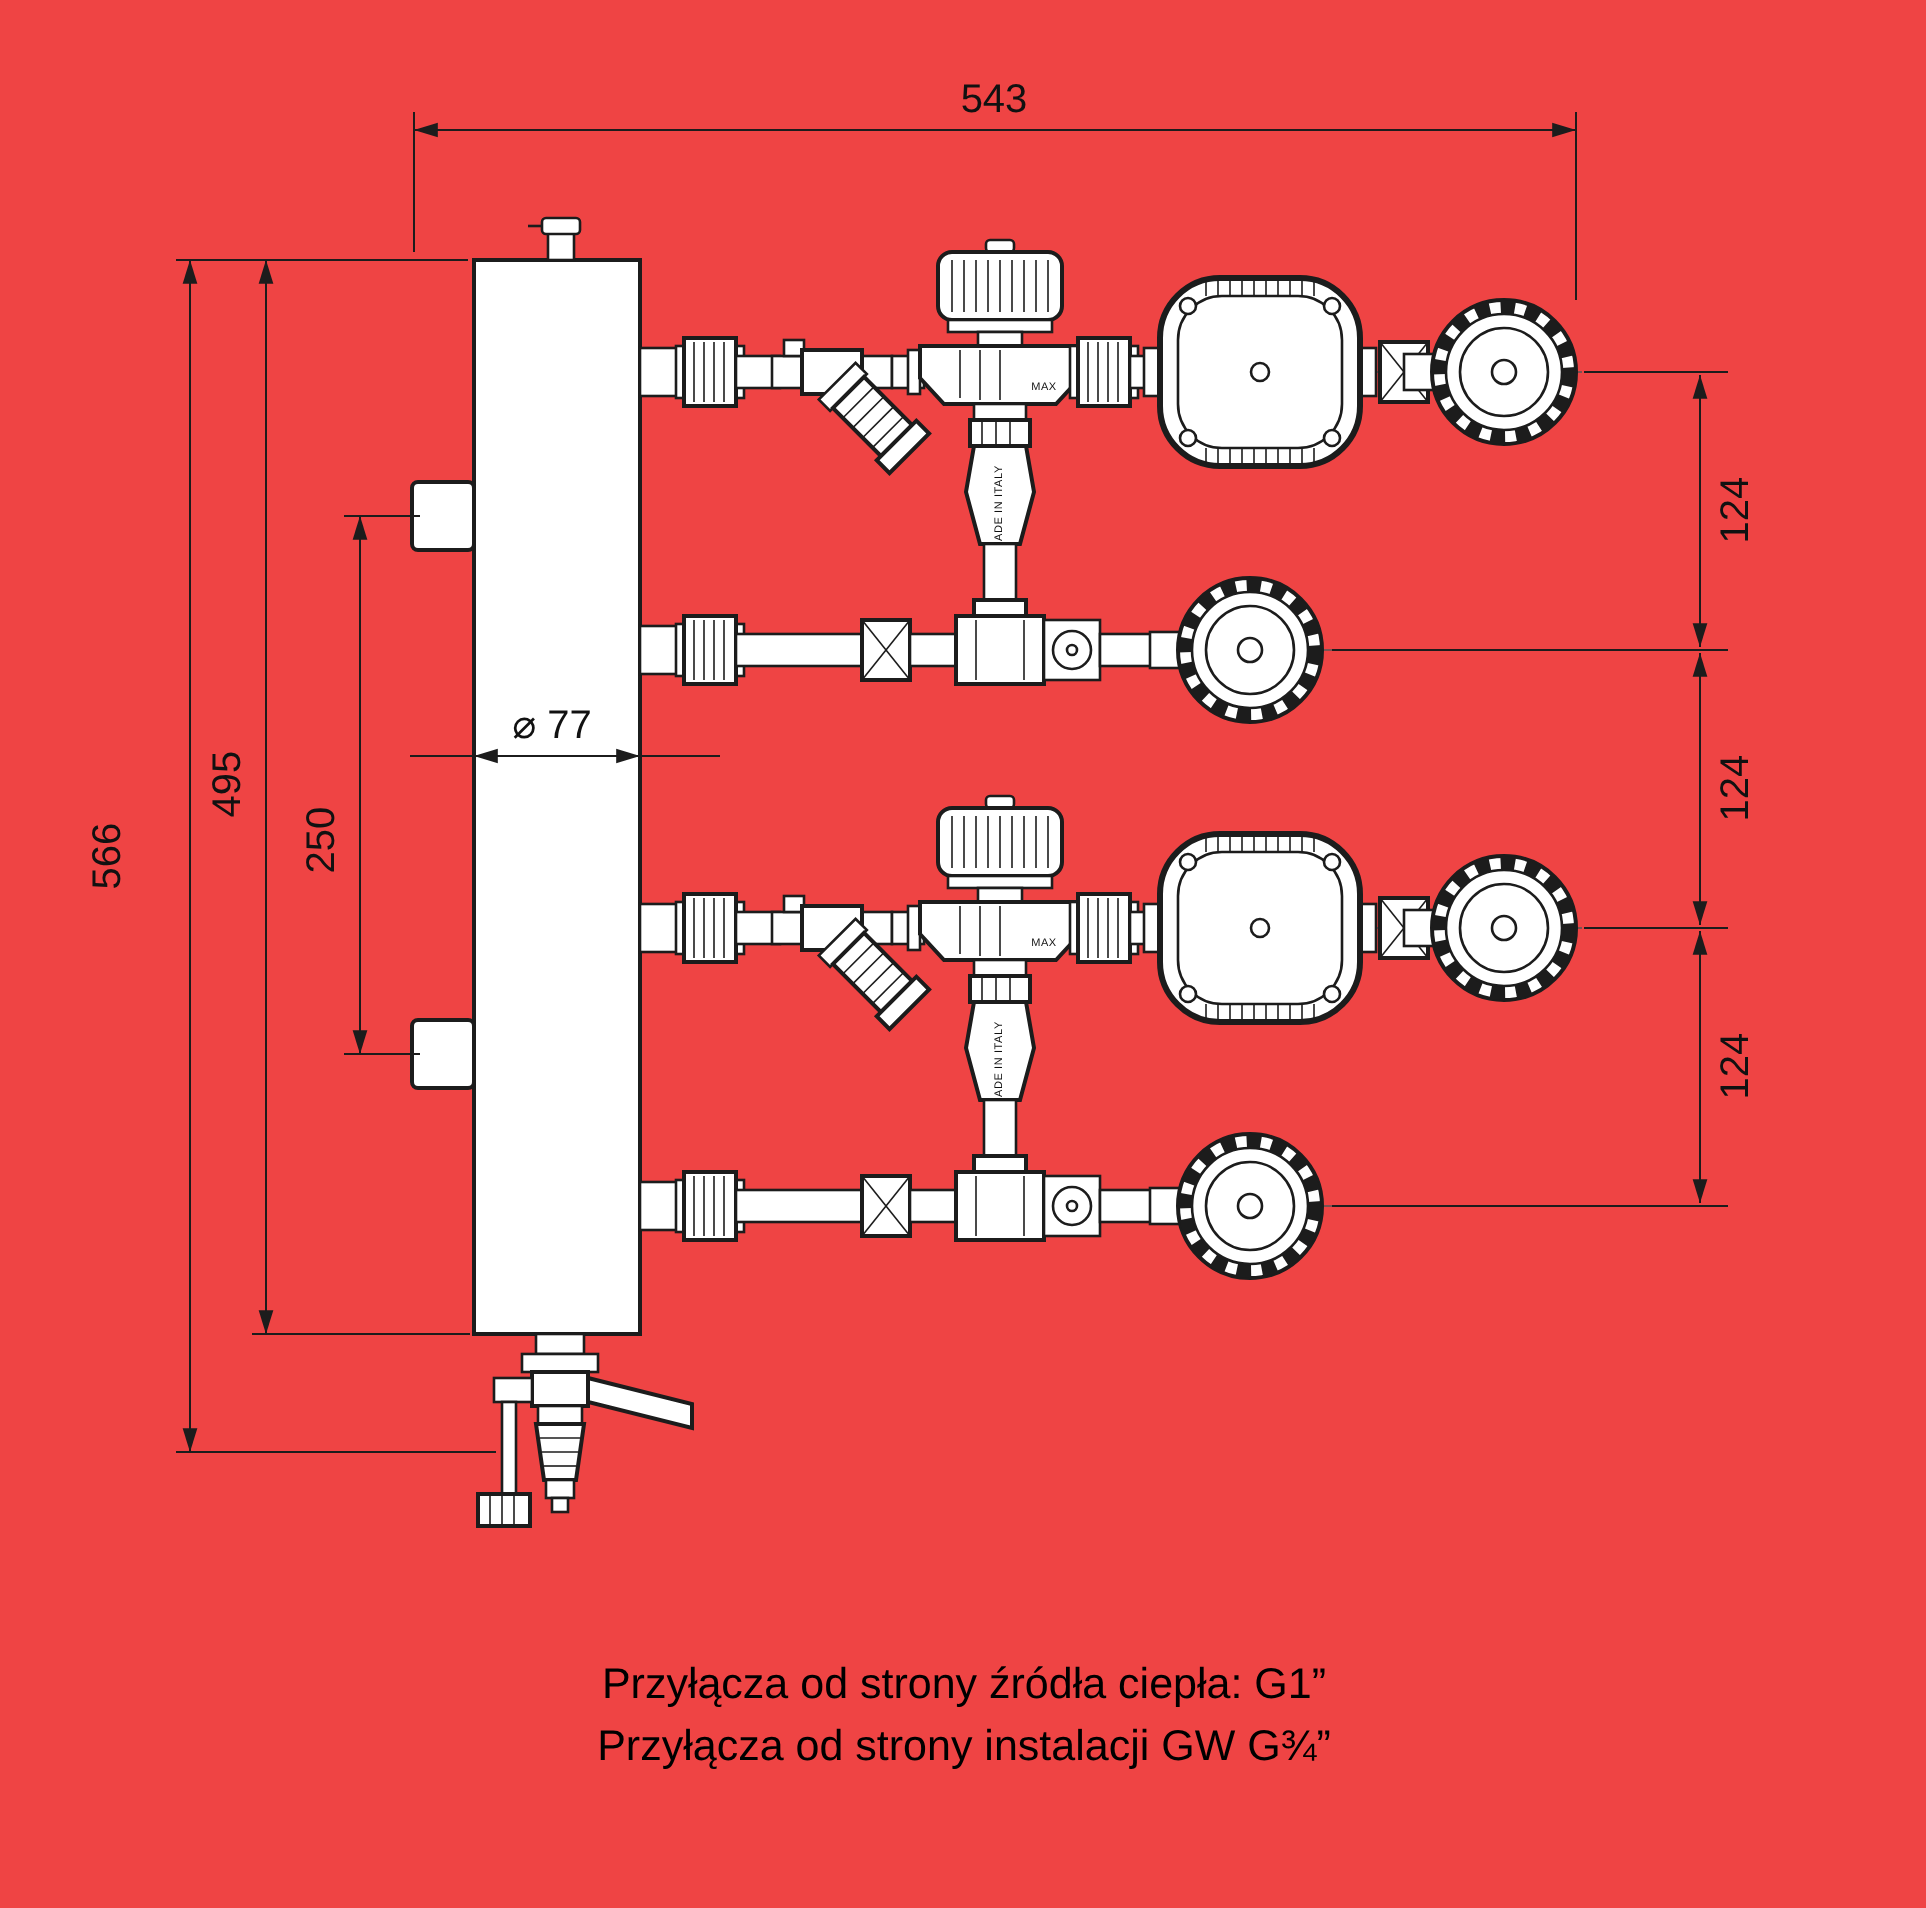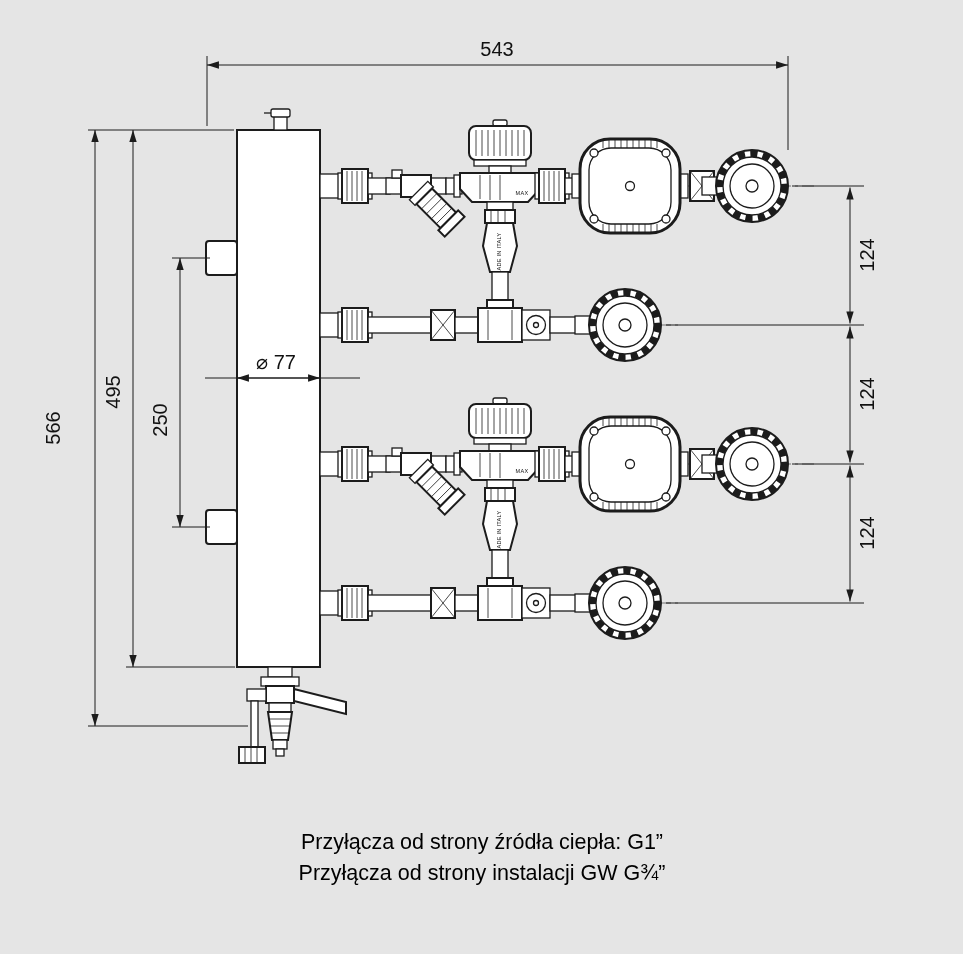--- a/index.html
+++ b/index.html
@@ -1,16 +1,16 @@
 <!DOCTYPE html>
 <html><head>
 <meta charset="utf-8">
 <style>
   html,body{margin:0;padding:0;background:#fff;}
-  .stage{width:963px;height:954px;position:relative;background:#e5e5e5;font-family:"Liberation Sans",sans-serif;}
+  .stage{width:963px;height:954px;position:relative;background:#ef4444;font-family:"Liberation Sans",sans-serif;}
   svg{display:block;}
   .s  {fill:#fff;stroke:#1c1c1c;stroke-width:2;stroke-linejoin:miter;}
   .s3 {fill:#fff;stroke:#1c1c1c;stroke-width:3;}
   .s1 {fill:#fff;stroke:#1c1c1c;stroke-width:1.3;}
   .h  {fill:none;stroke:#1c1c1c;stroke-width:0.8;}
   .rib{fill:none;stroke:#1c1c1c;stroke-width:7;stroke-dasharray:7.2 5.4;}
   .cl {fill:none;stroke:#555;stroke-width:0.8;stroke-dasharray:13 4 3 4;}
   .dim{fill:none;stroke:#1c1c1c;stroke-width:1;}
   .dimtxt{font-family:"Liberation Sans",sans-serif;font-size:20px;fill:#111;}
   .microtxt{font-family:"Liberation Sans",sans-serif;font-size:5.5px;fill:#111;text-anchor:middle;letter-spacing:.3px;}

